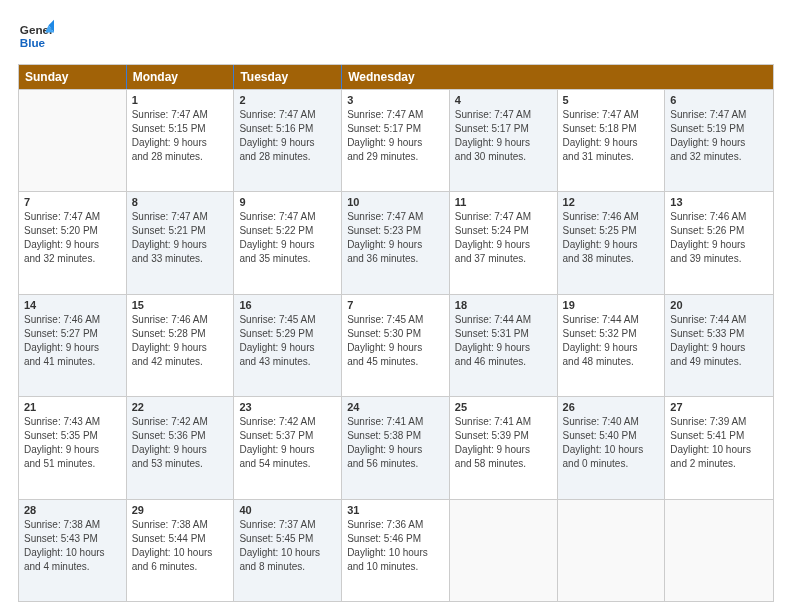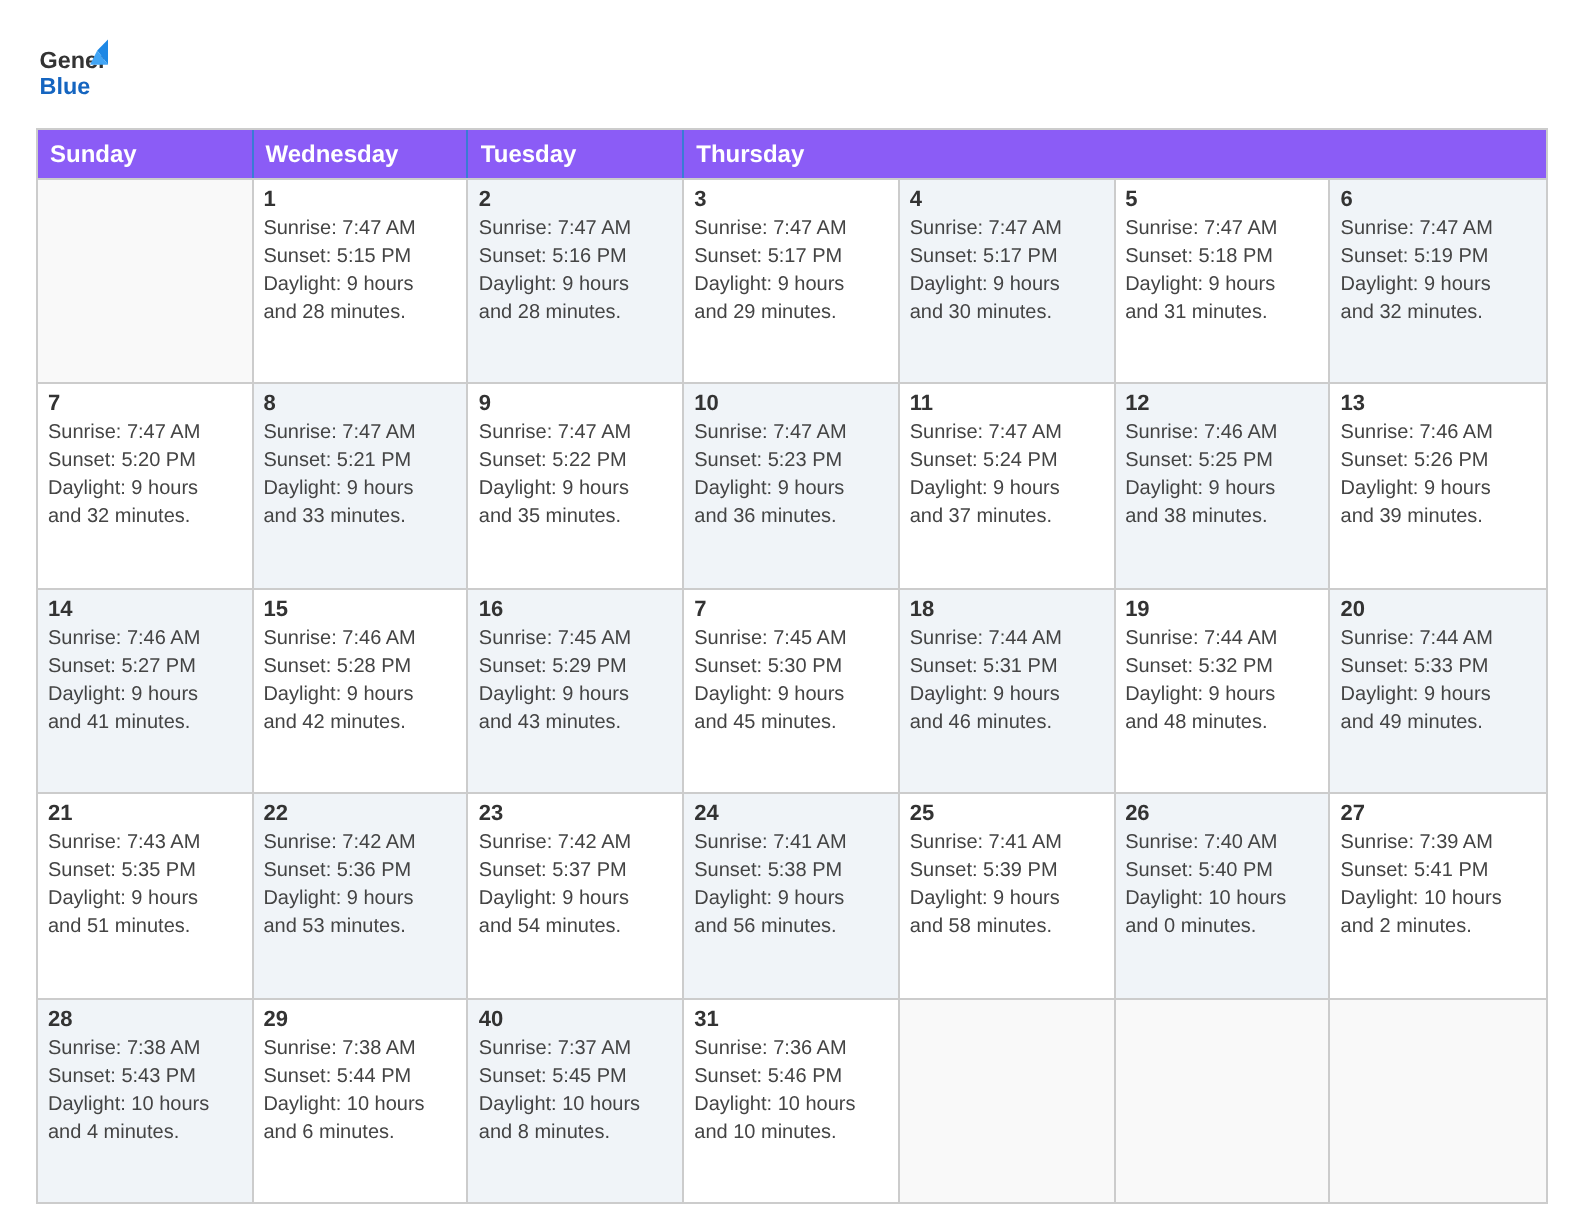--- a/index.html
+++ b/index.html
@@ -47,21 +47,21 @@
     }
     .calendar {
       flex: 1;
       display: flex;
       flex-direction: column;
       border: 1px solid #ccc;
     }
     .cal-header-row {
       display: grid;
       grid-template-columns: repeat(7, 1fr);
-      background: #8b5cf6;
+      background: #a16207;
     }
     .cal-header-cell {
       color: #fff;
       font-size: 12px;
       font-weight: bold;
       padding: 5px 6px;
       text-align: left;
       border-right: 1px solid #3a7bd5;
     }
     .cal-header-cell:last-child { border-right: none; }
@@ -114,23 +114,23 @@
     </div>
     <div class="title-block">
       <div class="month-title"></div>
       <div class="location"></div>
     </div>
   </div>
 
   <div class="calendar">
     <div class="cal-header-row">
     <div class="cal-header-cell">Sunday</div>
+        <div class="cal-header-cell">Monday</div>
+        <div class="cal-header-cell">Tuesday</div>
         <div class="cal-header-cell">Wednesday</div>
-        <div class="cal-header-cell">Tuesday</div>
-        <div class="cal-header-cell">Thursday</div>
       </div>
     <div class="cal-body">
     <div class="cal-row">
           <div class="cal-cell empty"></div>
           <div class="cal-cell">
             <div class="day-num">1</div>
             <div class="day-info" style="white-space: pre-line;">Sunrise: 7:47 AM
 Sunset: 5:15 PM
 Daylight: 9 hours
 and 28 minutes.</div>

